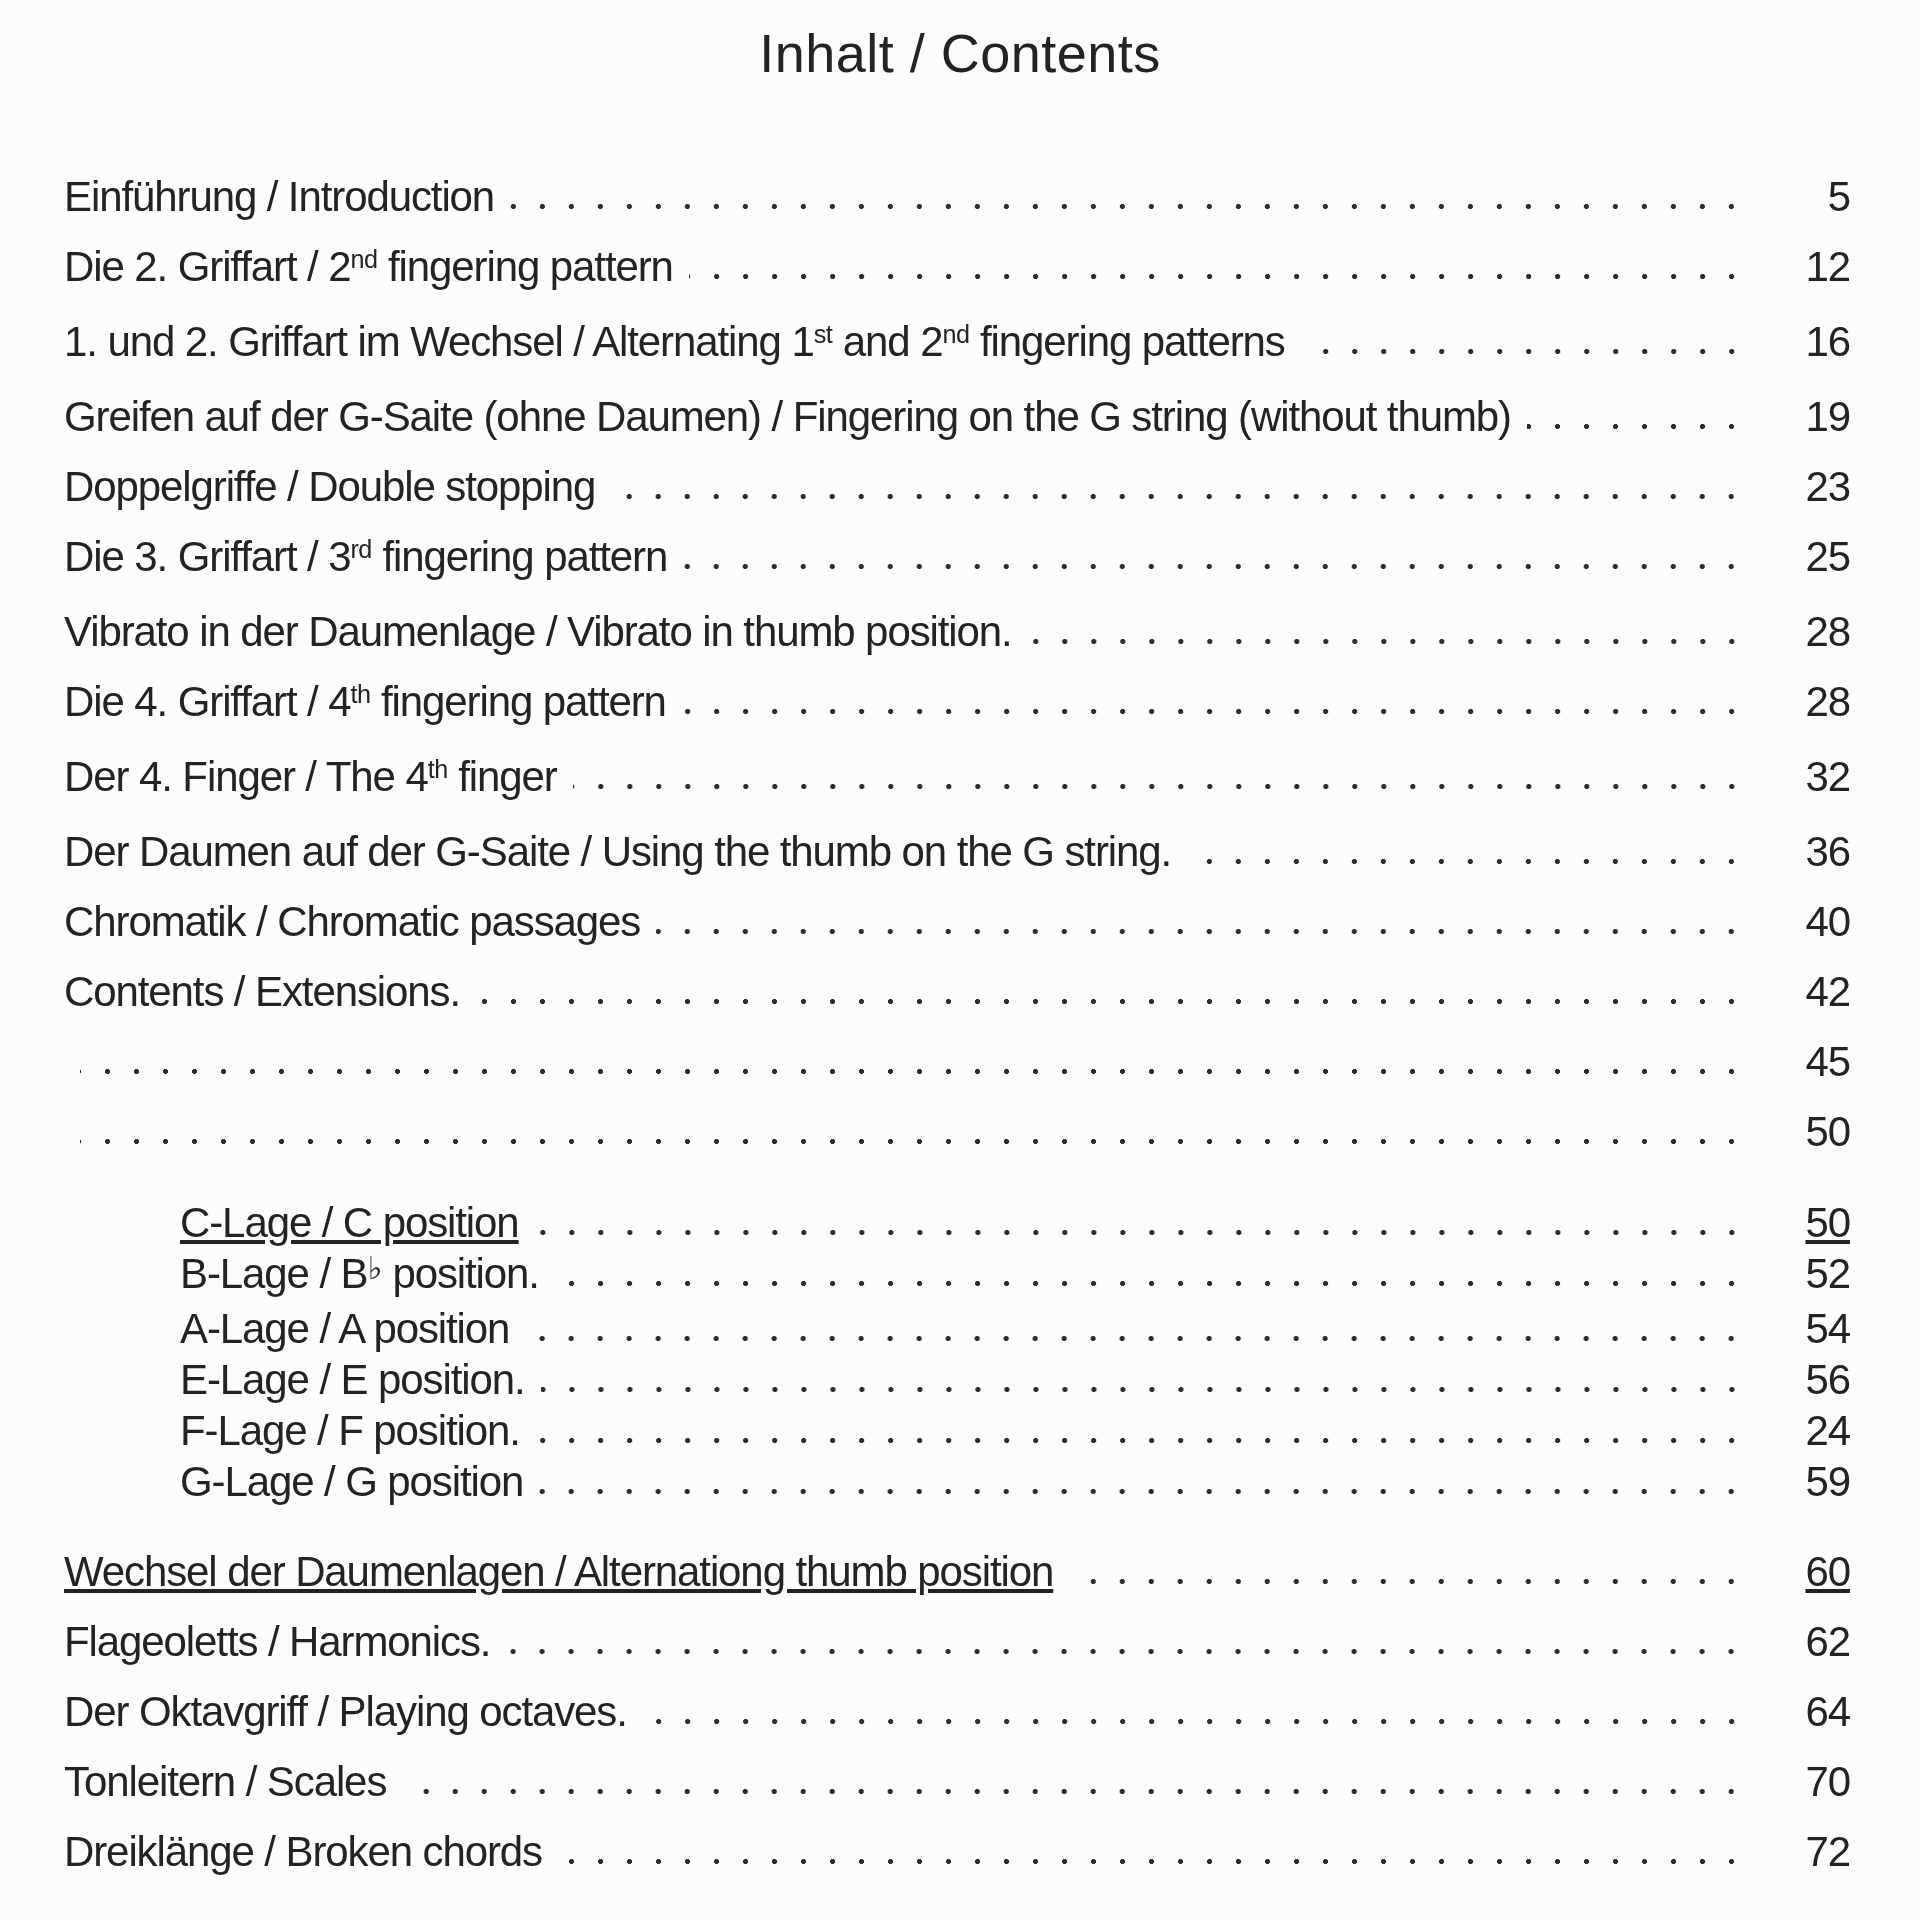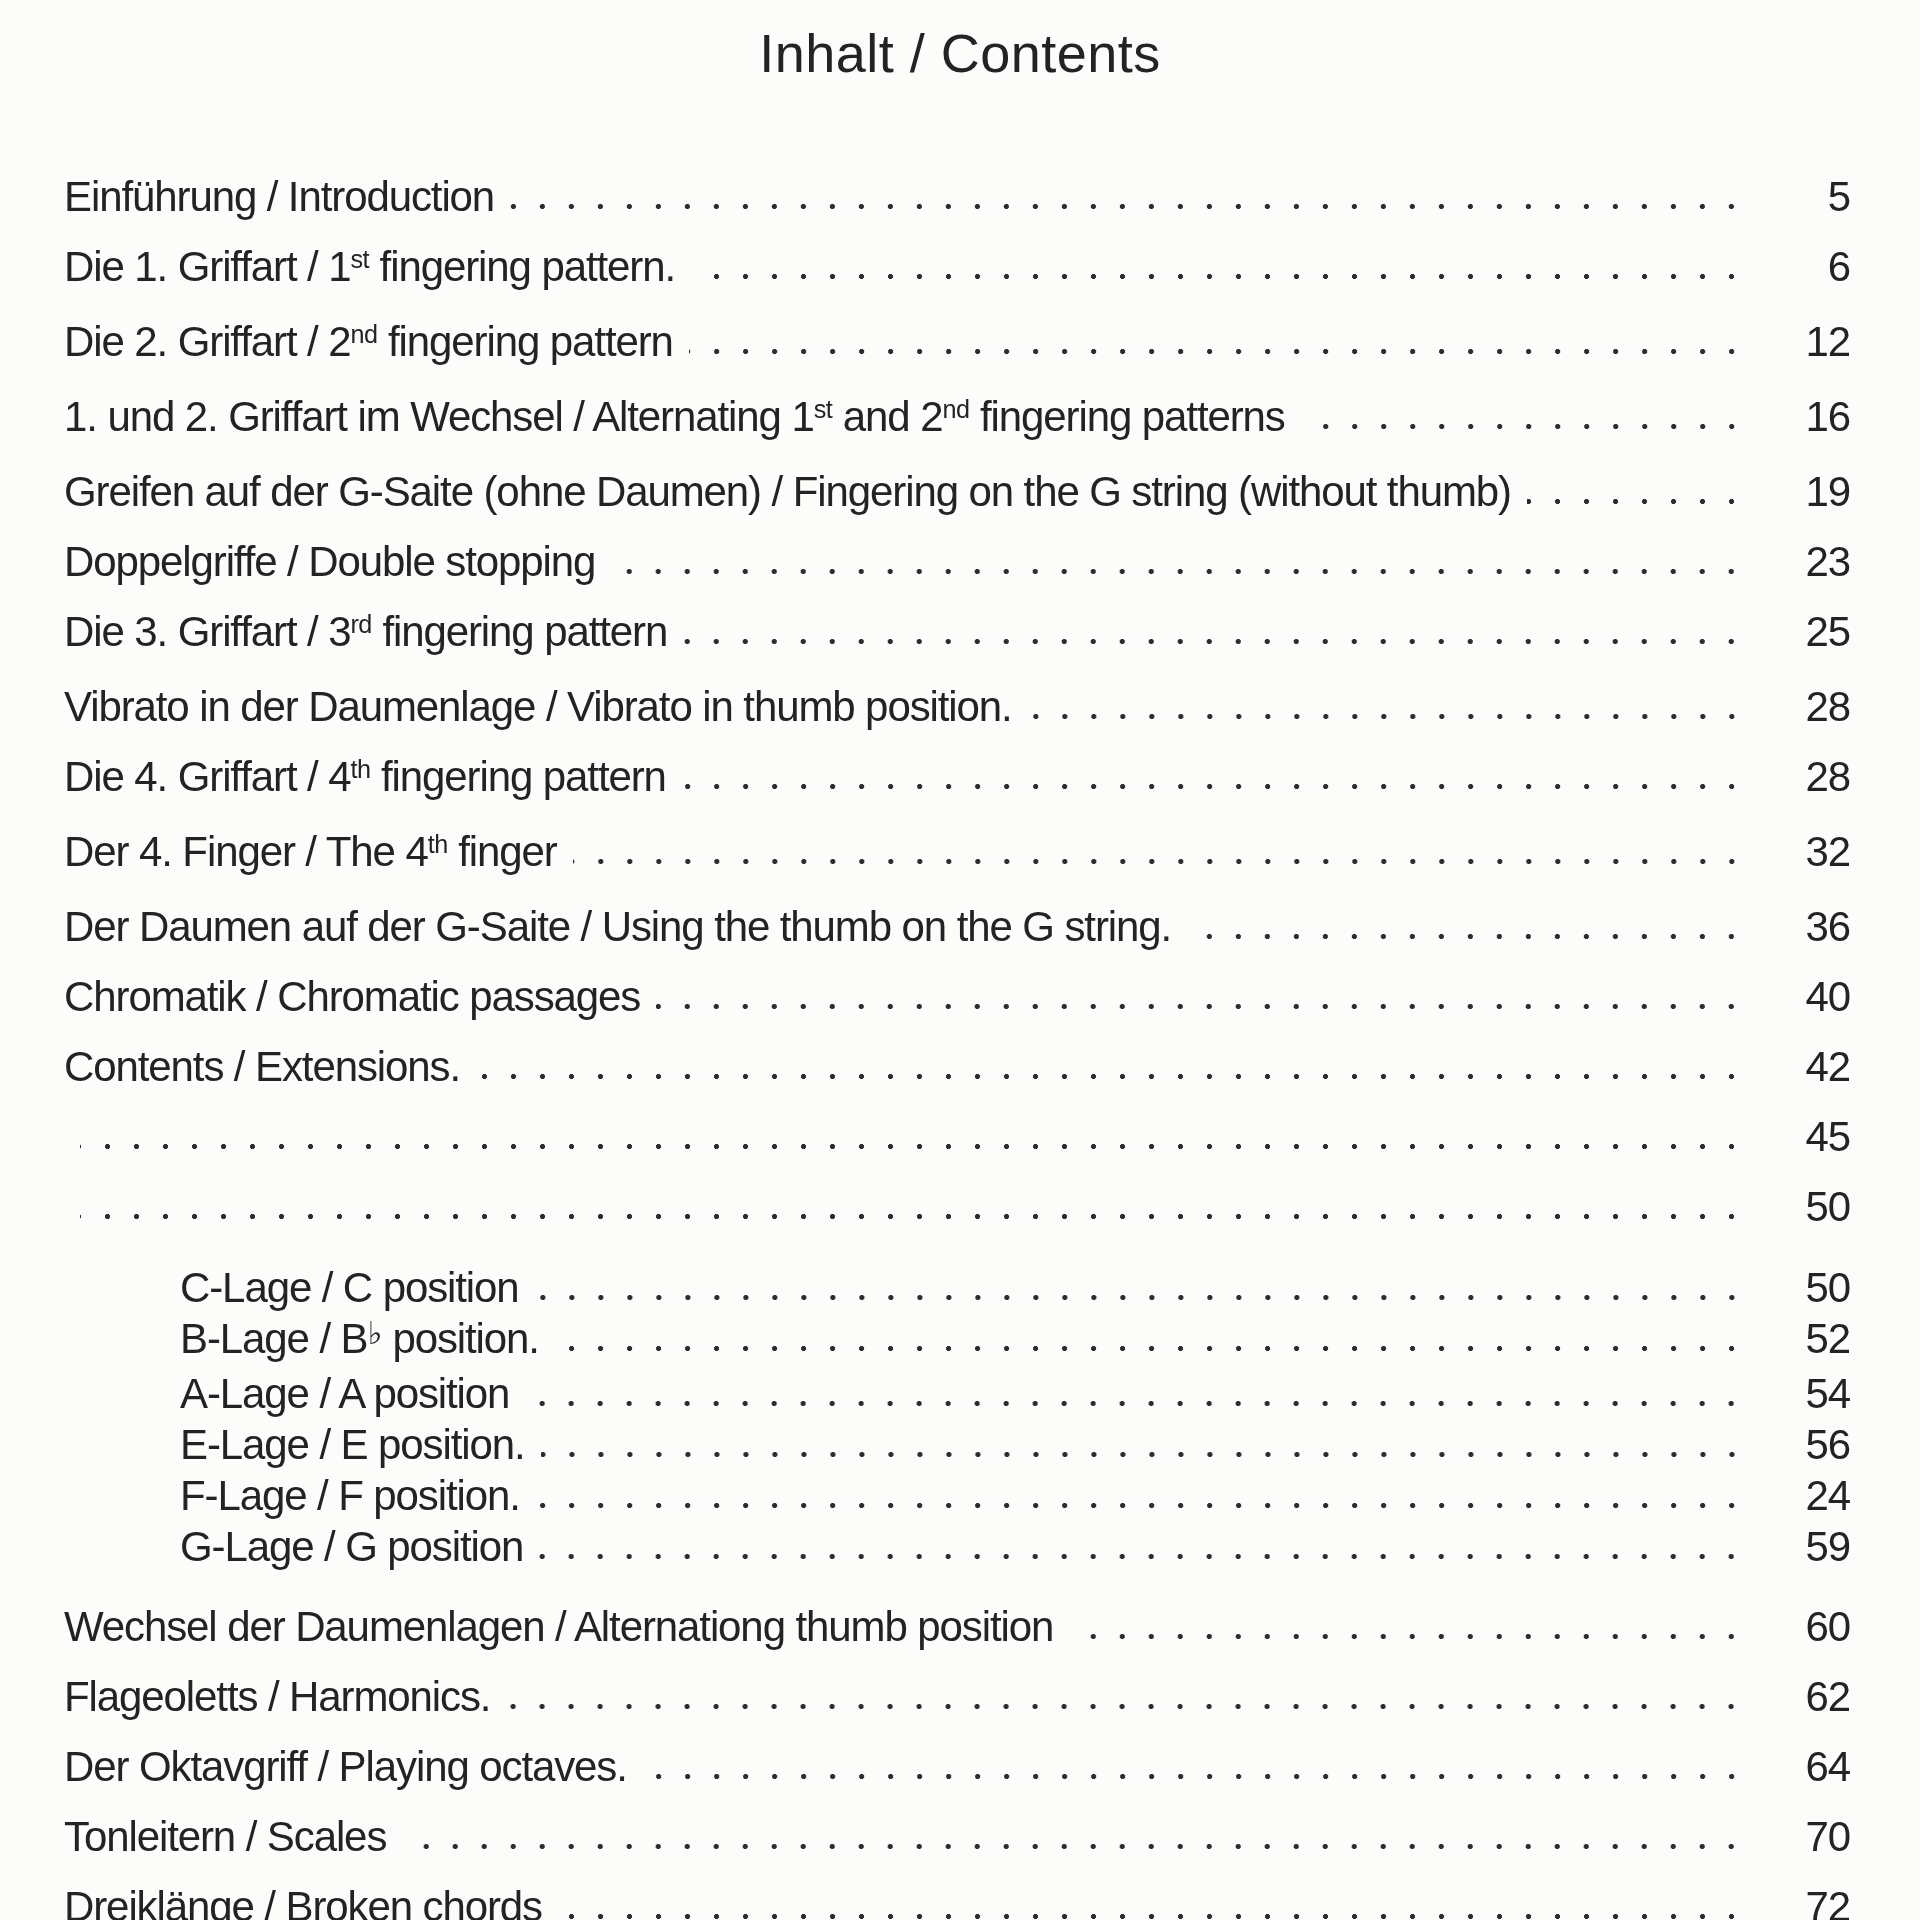--- a/index.html
+++ b/index.html
@@ -38,21 +38,22 @@
     font-size: 42px;
     letter-spacing: -1.1px;
     line-height: 70px;
     white-space: nowrap;
   }
   .row.sub {
     line-height: 51px;
     padding-left: 116px;
   }
   .row.gap {
-    margin-top: 20px;
+    margin-top: 30px;
+    text-decoration: underline;
   }
   .label {
     flex: 0 0 auto;
   }
   .leader {
     flex: 1 1 auto;
     min-width: 0;
     height: 5px;
     margin: 0 26px 0 16px;
     background-image: radial-gradient(circle, #2c2c2c 2.2px, rgba(0,0,0,0) 2.9px);
@@ -83,25 +84,20 @@
 
 <div class="page">
   <h1 class="title">Inhalt / Contents</h1>
   <div class="toc">
       <div class="row">
         <span class="label">Einführung / Introduction</span>
         <span class="leader"></span>
         <span class="page-num">5</span>
       </div>
       <div class="row">
-        <span class="label">Die 1. Griffart / 1<span class="sup">st</span> fingering pattern.</span>
-        <span class="leader"></span>
-        <span class="page-num">6</span>
-      </div>
-      <div class="row">
         <span class="label">Die 2. Griffart / 2<span class="sup">nd</span> fingering pattern</span>
         <span class="leader"></span>
         <span class="page-num">12</span>
       </div>
       <div class="row">
         <span class="label">1. und 2. Griffart im Wechsel / Alternating 1<span class="sup">st</span> and 2<span class="sup">nd</span> fingering patterns</span>
         <span class="leader"></span>
         <span class="page-num">16</span>
       </div>
       <div class="row">

